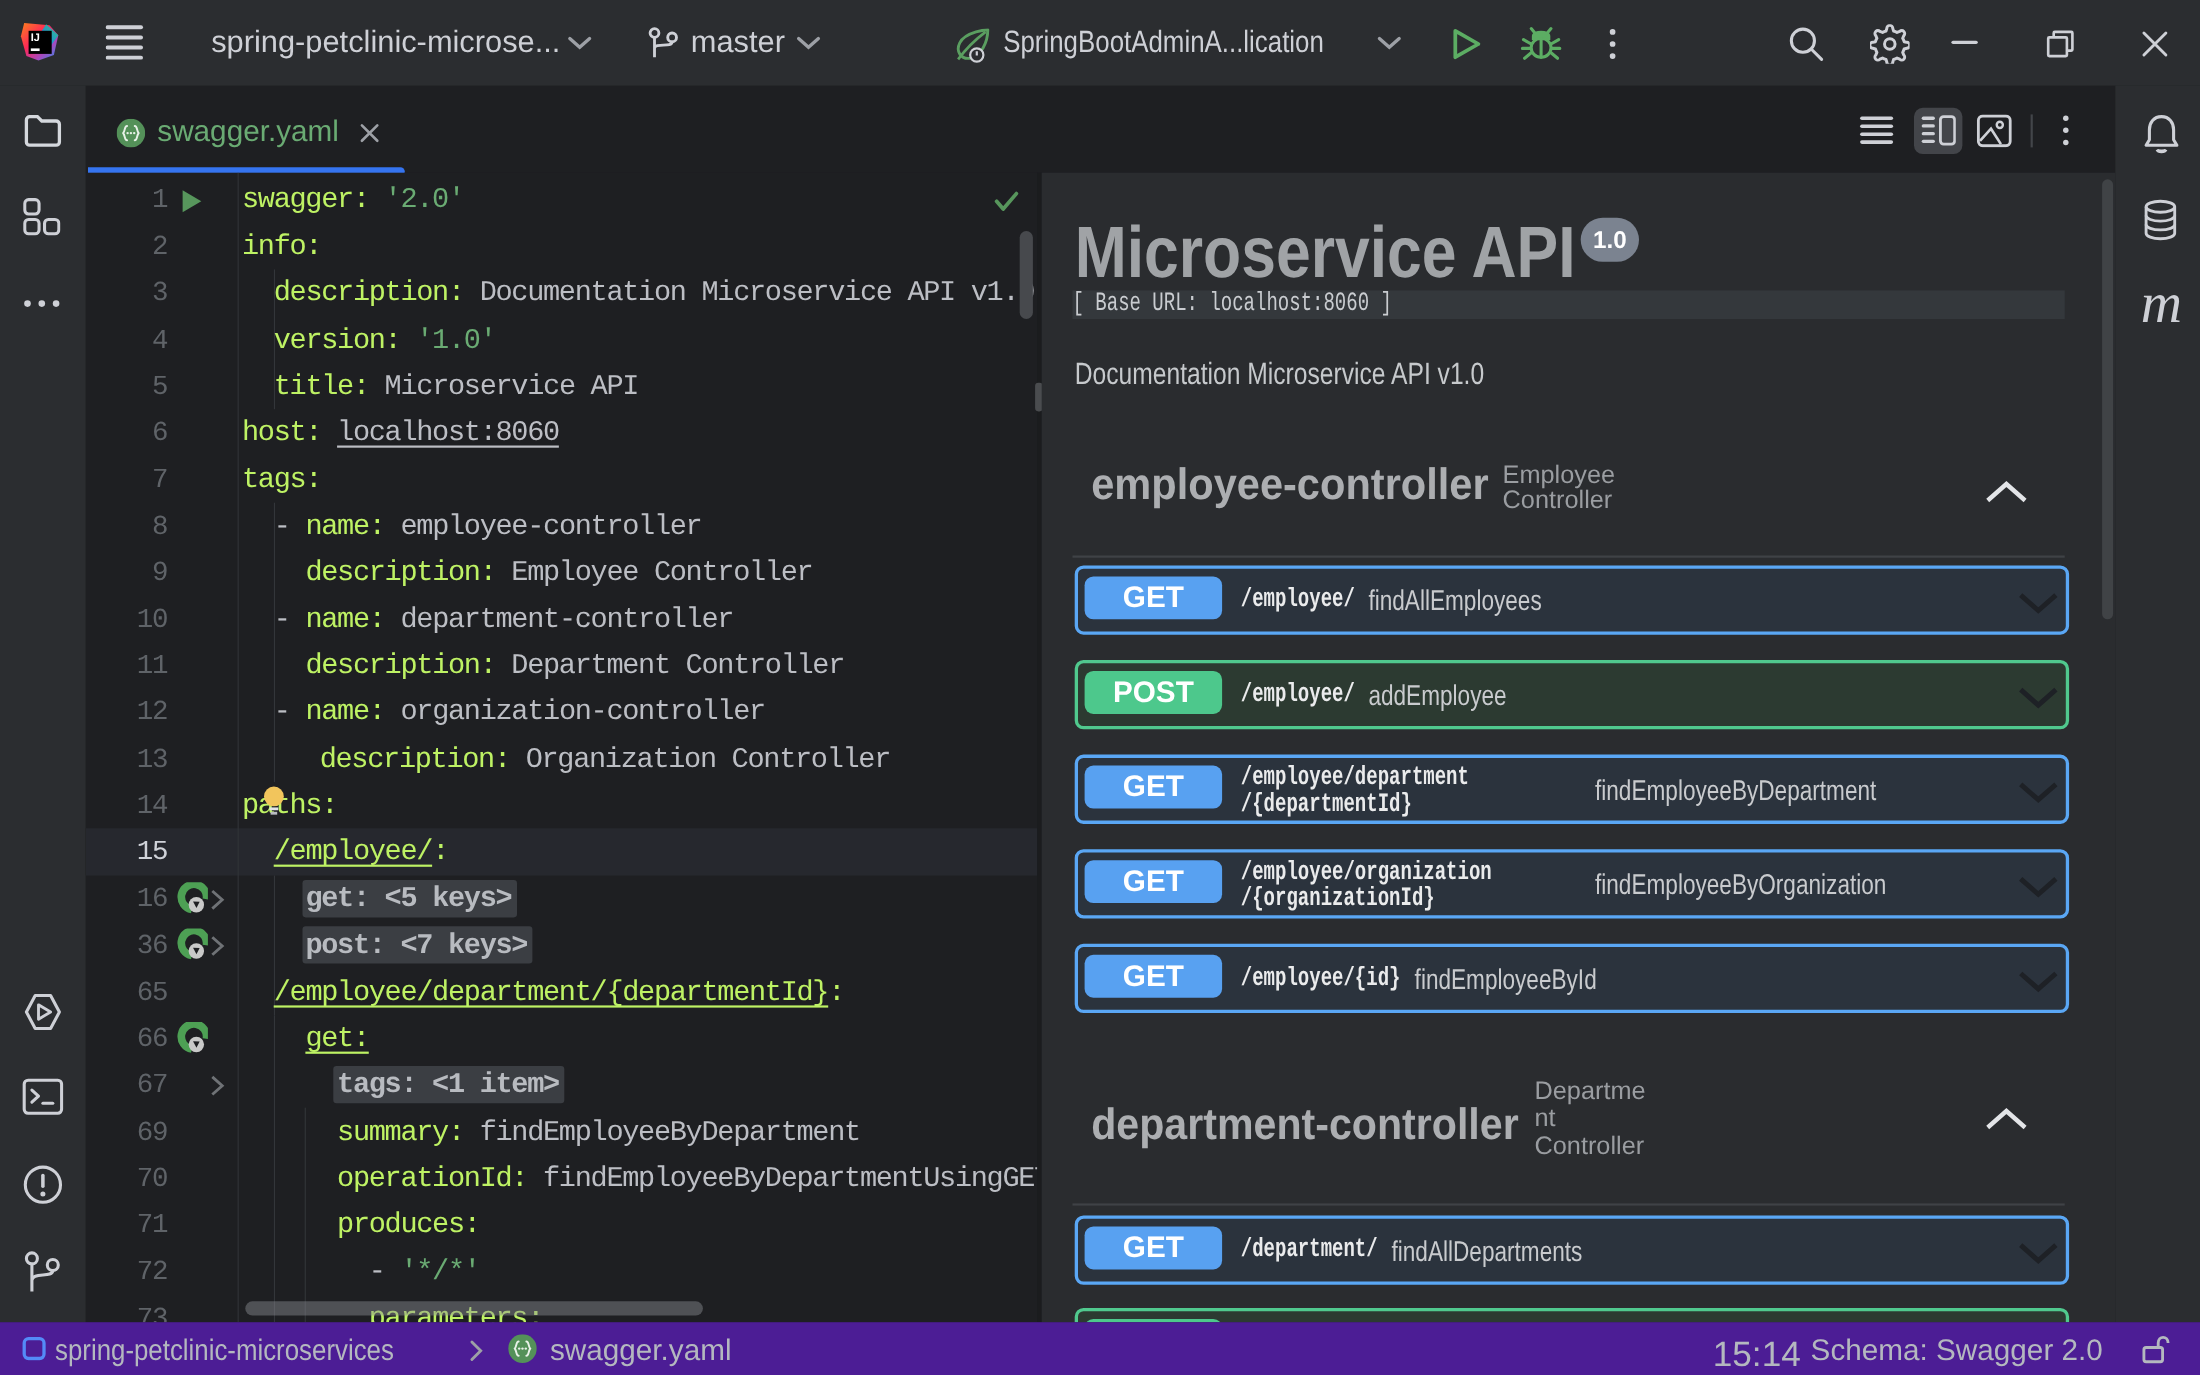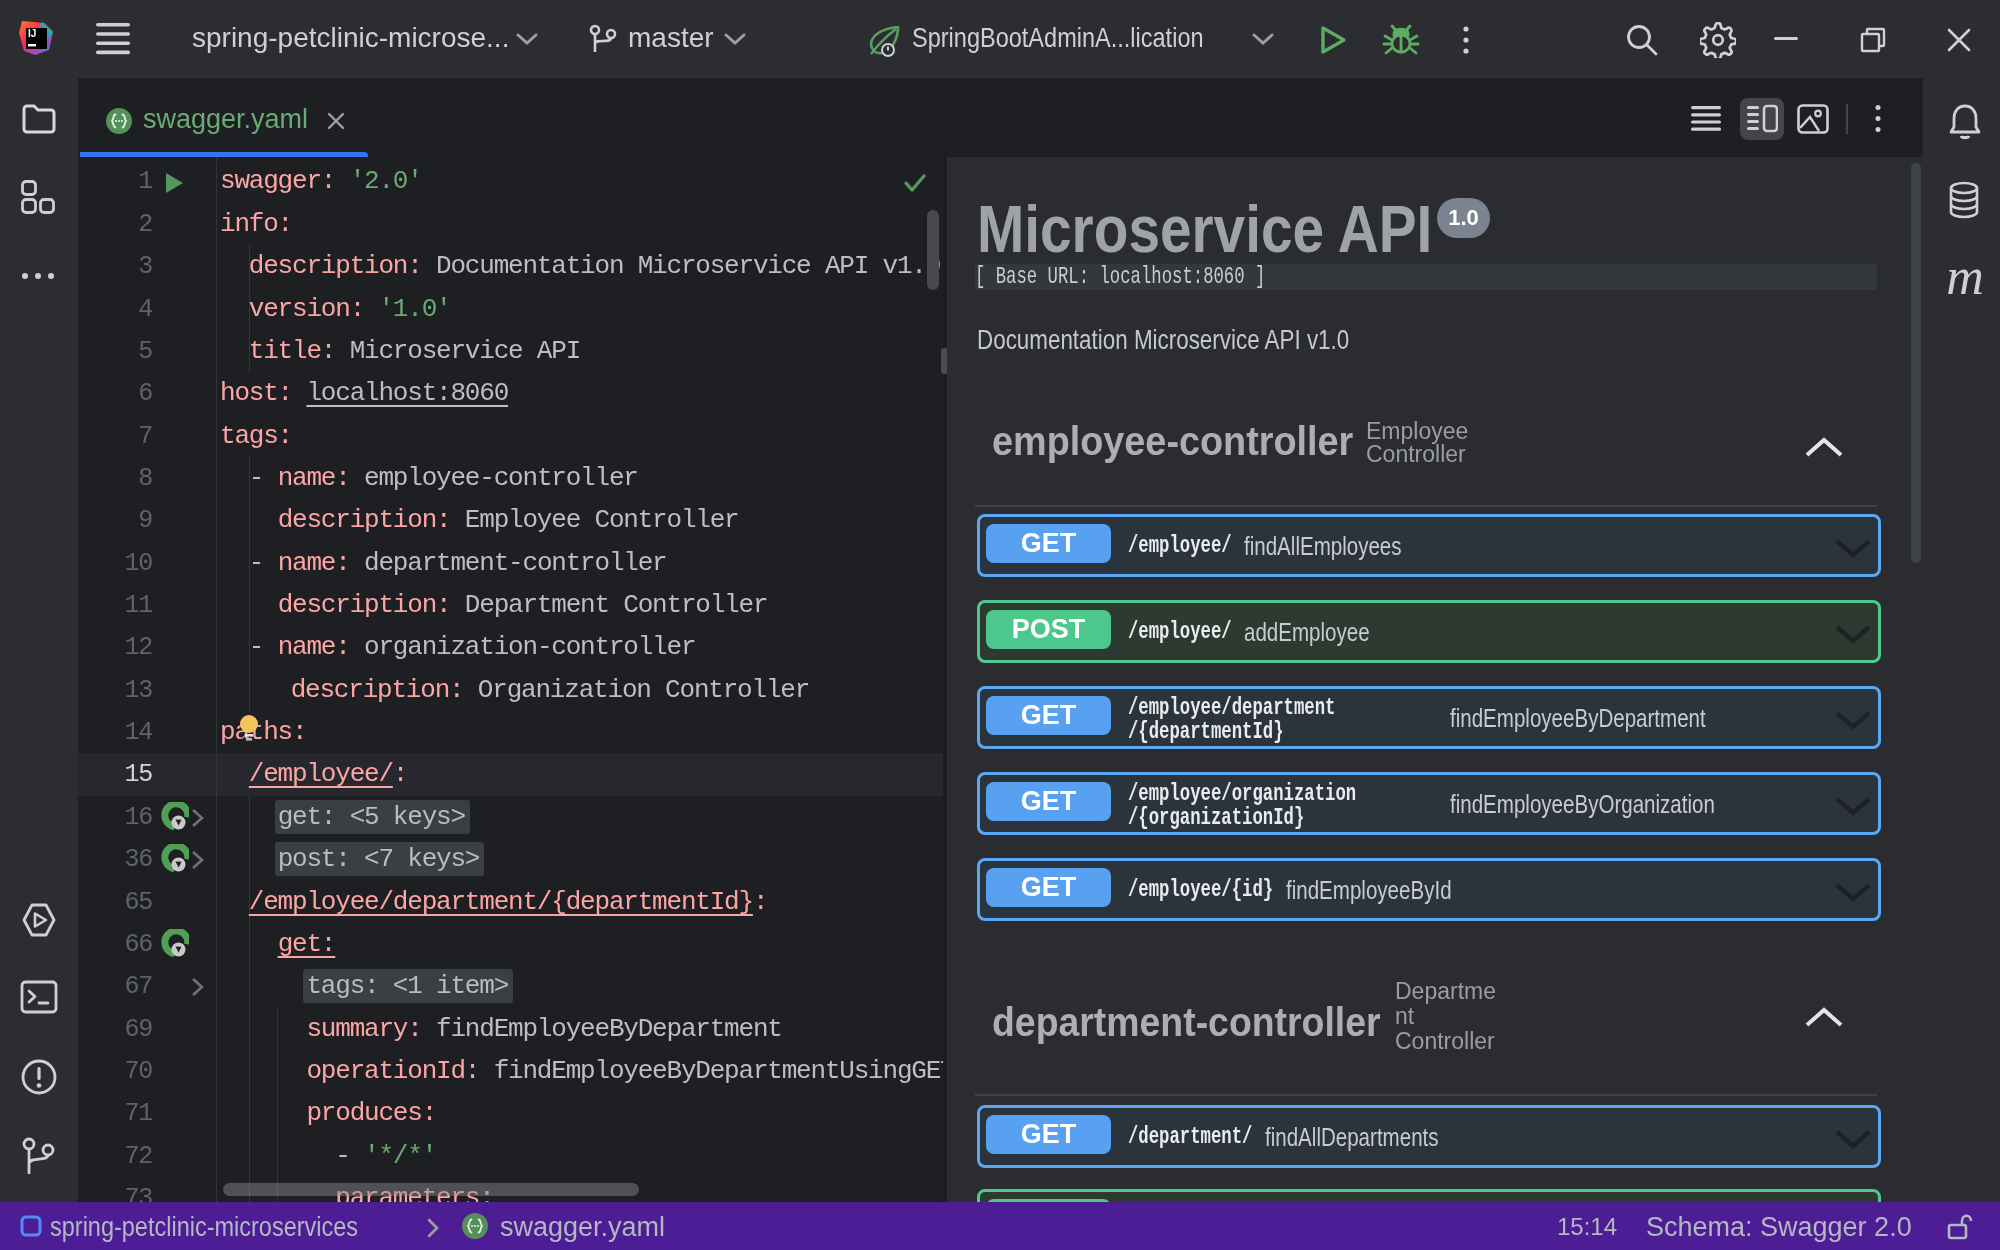--- a/index.html
+++ b/index.html
@@ -19,24 +19,24 @@
   #panel { left:947px; top:157px; width:976px; height:1045px; background:#2A2C2F; overflow:hidden; }
 
   .tbtext { color:#CED0D6; font-size:28px; font-weight:500; }
 
   
   .ln { position:absolute; height:43px; line-height:43px; white-space:pre;
         font-family:"Liberation Mono", monospace; font-size:26px; letter-spacing:-1.2px; }
   .gut { position:absolute; width:72px; text-align:right; color:#5F6368;
          font-family:"Liberation Mono", monospace; font-size:25px; letter-spacing:-1.2px;
          height:43px; line-height:43px; }
-  .k { color:#fca5a5; }
+  .k { color:#bef264; }
   .v { color:#BCBEC4; }
   .s { color:#6AAB73; }
-  .chip { background:#3B3E43; color:#B8BBC0; border-radius:3px; padding:2px 5px 2px 3px; margin-left:-3px; }
+  .chip { background:#3B3E43; color:#B8BBC0; border-radius:3px; padding:2px 5px 2px 3px; margin-left:-3px;font-weight:bold; }
   .u { text-decoration:underline; text-underline-offset:5px; text-decoration-thickness:2px; }
 
   
   .sx { display:inline-block; transform-origin:0 50%; white-space:pre; }
   .opblock { position:absolute; left:30px; width:904px; height:63px; border-radius:8px; border:3px solid; }
   .ob-get { background:#2B333D; border-color:#5AA7F5; }
   .ob-post { background:#2C3A31; border-color:#50C98E; }
   .mbtn { position:absolute; left:9px; top:9px; width:125px; height:39px; border-radius:8px;
           color:#fff; font-weight:bold; font-size:27px; text-align:center; line-height:39px; }
   .mbtn.get { background:#58A1F1; }
@@ -465,20 +465,20 @@
         <path d="M9.5 6.5 C7 6.5 8 10.5 6 13 C8 15.5 7 19.5 9.5 19.5"></path>
         <path d="M16.5 6.5 C19 6.5 18 10.5 20 13 C18 15.5 19 19.5 16.5 19.5"></path>
       </g>
       <g fill="#E8F1E8">
           <circle cx="10" cy="13" r="1.1"></circle>
           <circle cx="13" cy="13" r="1.1"></circle>
           <circle cx="16" cy="13" r="1.1"></circle>
         </g>
     </svg>
     <div class="abs" style="left:500px;top:10px;font-size:27px;color:#B4B8BF">swagger.yaml</div>
-    <div class="abs" style="left:1557px;top:11px;font-size:24px;color:#B4B8BF">15:14</div>
+    <div class="abs" style="left:1557px;top:11px;font-size:32px;color:#B4B8BF">15:14</div>
     <div class="abs" style="left:1646px;top:10px;font-size:27px;color:#B4B8BF">Schema: Swagger 2.0</div>
     <svg class="abs" style="left:1944px;top:11px" width="30" height="28" viewBox="0 0 30 28">
       <rect x="5" y="12" width="17" height="13" rx="2" fill="none" stroke="#B4B8BF" stroke-width="2.6"></rect>
       <path d="M18 12 L18 8 C18 1 27 1 27 8" fill="none" stroke="#B4B8BF" stroke-width="2.6"></path>
     </svg>
   </div>
 </div>
 
 </body></html>

